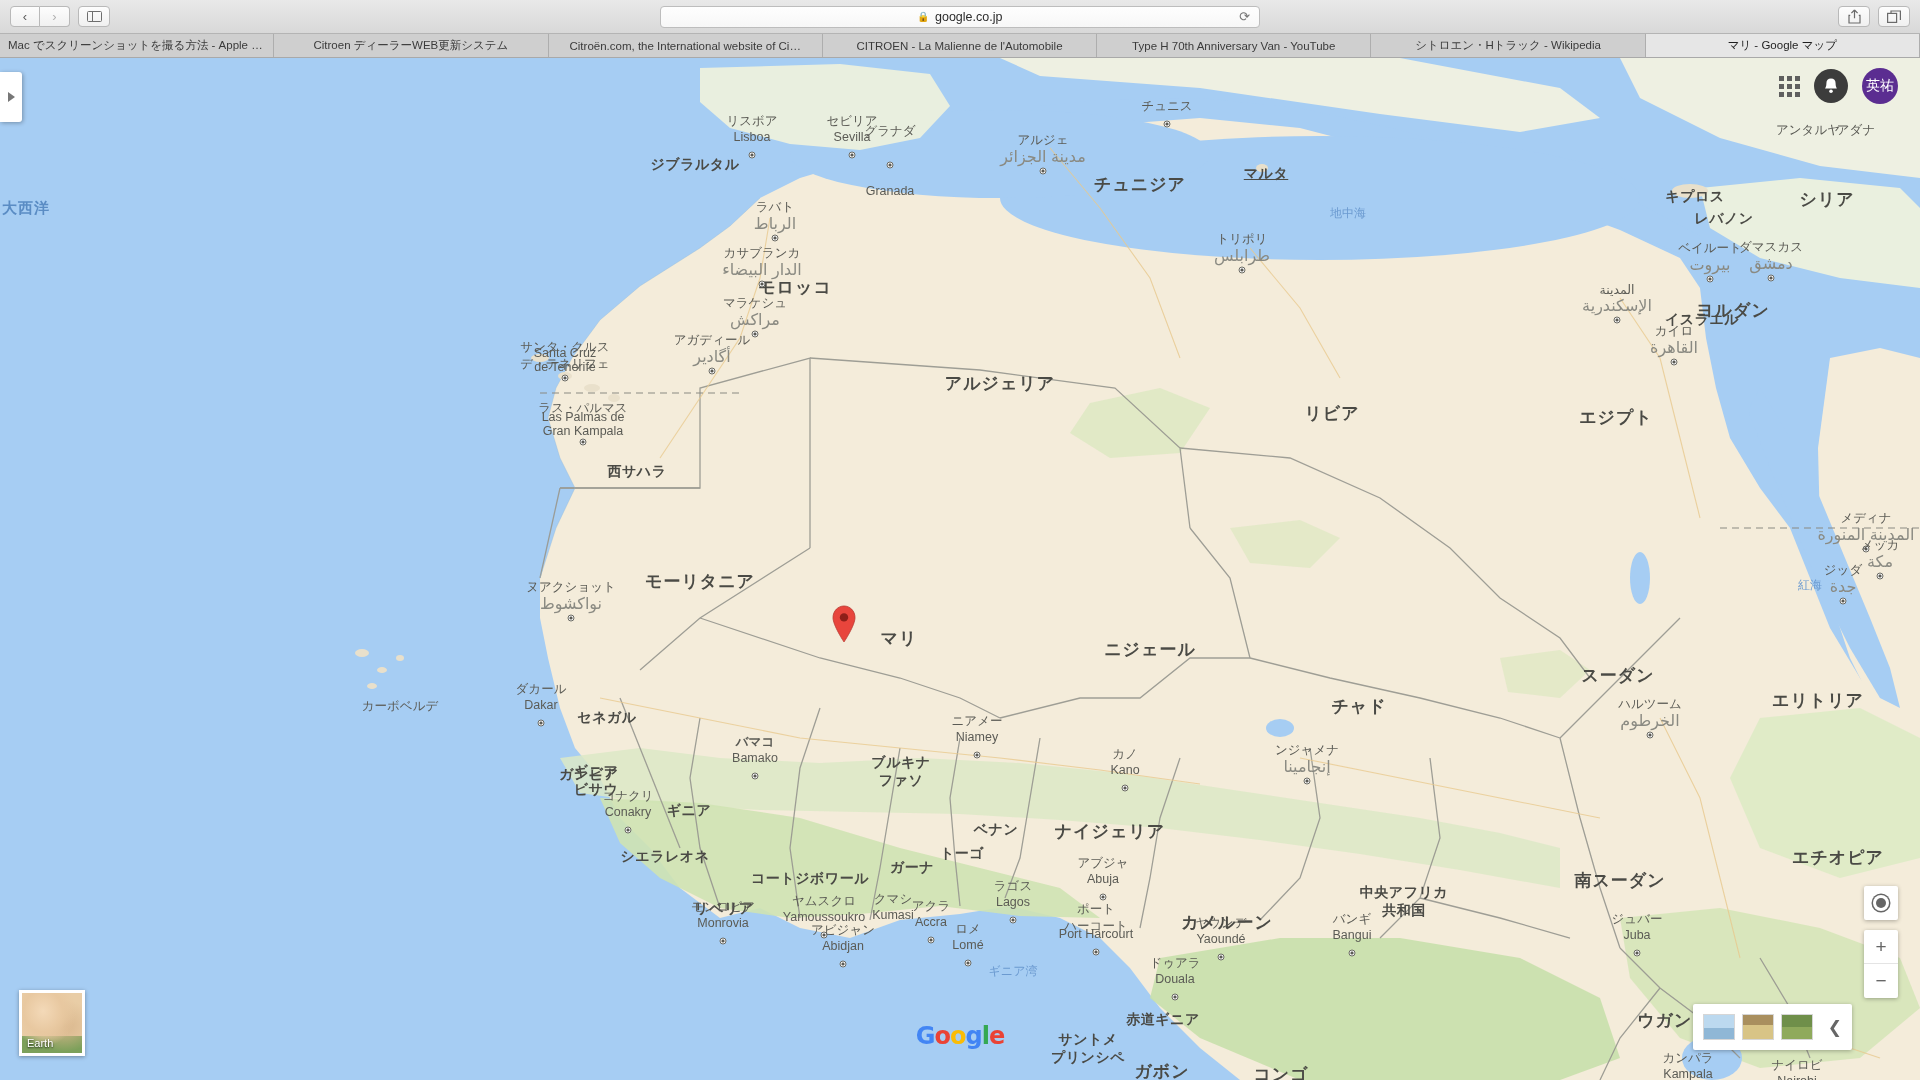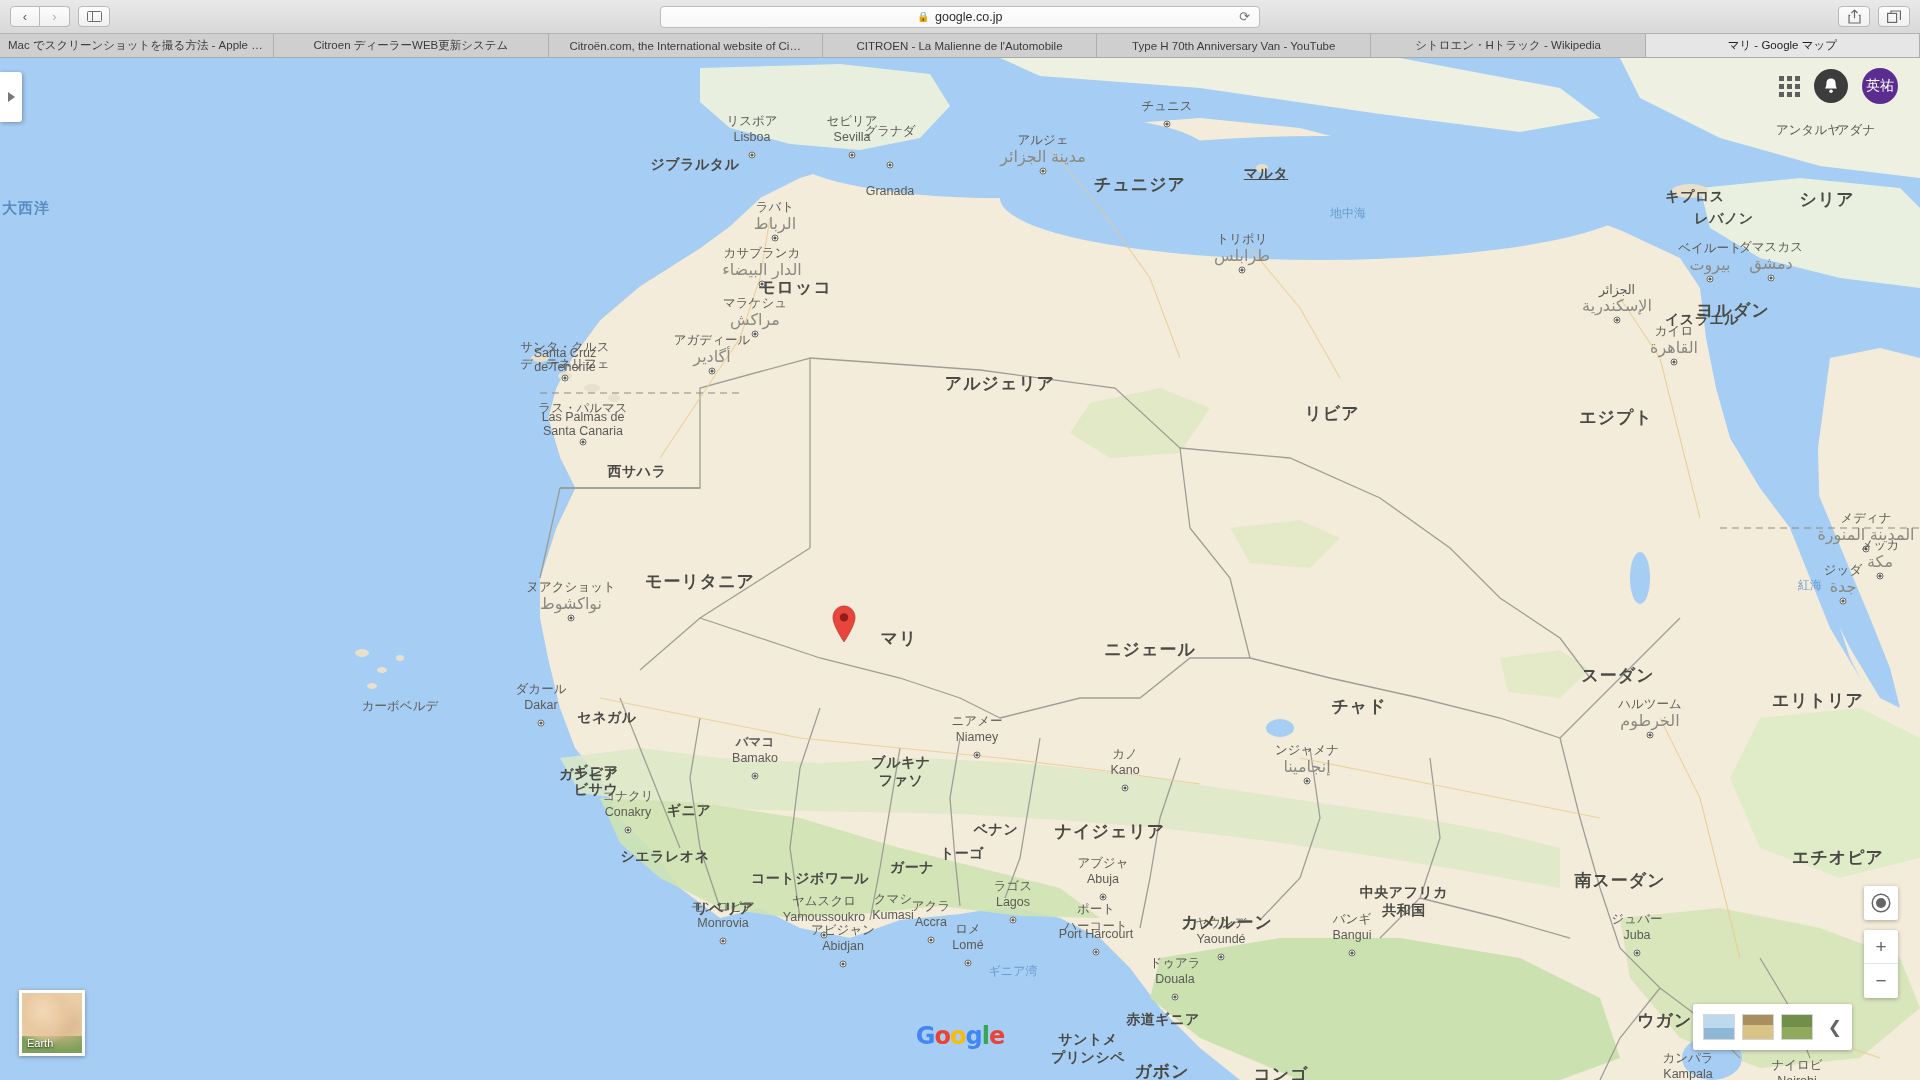--- a/index.html
+++ b/index.html
@@ -486,32 +486,32 @@
         <div>デ・テネリフェ</div>
       </div>
       <div class="lbl city-en" style="left: 565px; top: 302px; text-align: center;">
         <div>Santa Cruz</div>
         <div>de Tenerife</div>
       </div>
       <div class="citydot" style="left: 565px; top: 320px;"></div>
       <div class="lbl city-ja" style="left: 583px; top: 350px;">ラス・パルマス</div>
       <div class="lbl city-en" style="left: 583px; top: 366px; text-align: center;">
         <div>Las Palmas de</div>
-        <div>Santa Canaria</div>
+        <div>Gran Kampala</div>
       </div>
       <div class="citydot" style="left: 583px; top: 384px;"></div>
       <div class="lbl city-ja" style="left: 1043px; top: 82px;">アルジェ</div>
       <div class="lbl city-ar" style="left: 1043px; top: 98px;">مدينة الجزائر</div>
       <div class="citydot" style="left: 1043px; top: 113px;"></div>
       <div class="lbl city-ja" style="left: 1167px; top: 48px;">チュニス</div>
       <div class="citydot" style="left: 1167px; top: 66px;"></div>
       <div class="lbl city-ja" style="left: 1242px; top: 181px;">トリポリ</div>
       <div class="lbl city-ar" style="left: 1242px; top: 197px;">طرابلس</div>
       <div class="citydot" style="left: 1242px; top: 212px;"></div>
-      <div class="lbl city-ja" style="left: 1617px; top: 231px;">الجزائر</div>
+      <div class="lbl city-ja" style="left: 1617px; top: 231px;">المدينة</div>
       <div class="lbl city-ar" style="left: 1617px; top: 247px;">الإسكندرية</div>
       <div class="citydot" style="left: 1617px; top: 262px;"></div>
       <div class="lbl city-ja" style="left: 1674px; top: 273px;">カイロ</div>
       <div class="lbl city-ar" style="left: 1674px; top: 289px;">القاهرة</div>
       <div class="citydot" style="left: 1674px; top: 304px;"></div>
       <div class="lbl city-ja" style="left: 1866px; top: 460px;">メディナ</div>
       <div class="lbl city-ar" style="left: 1866px; top: 476px;">المدينة المنورة</div>
       <div class="citydot" style="left: 1866px; top: 491px;"></div>
       <div class="lbl city-ja" style="left: 1880px; top: 487px;">メッカ</div>
       <div class="lbl city-ar" style="left: 1880px; top: 503px;">مكة</div>

